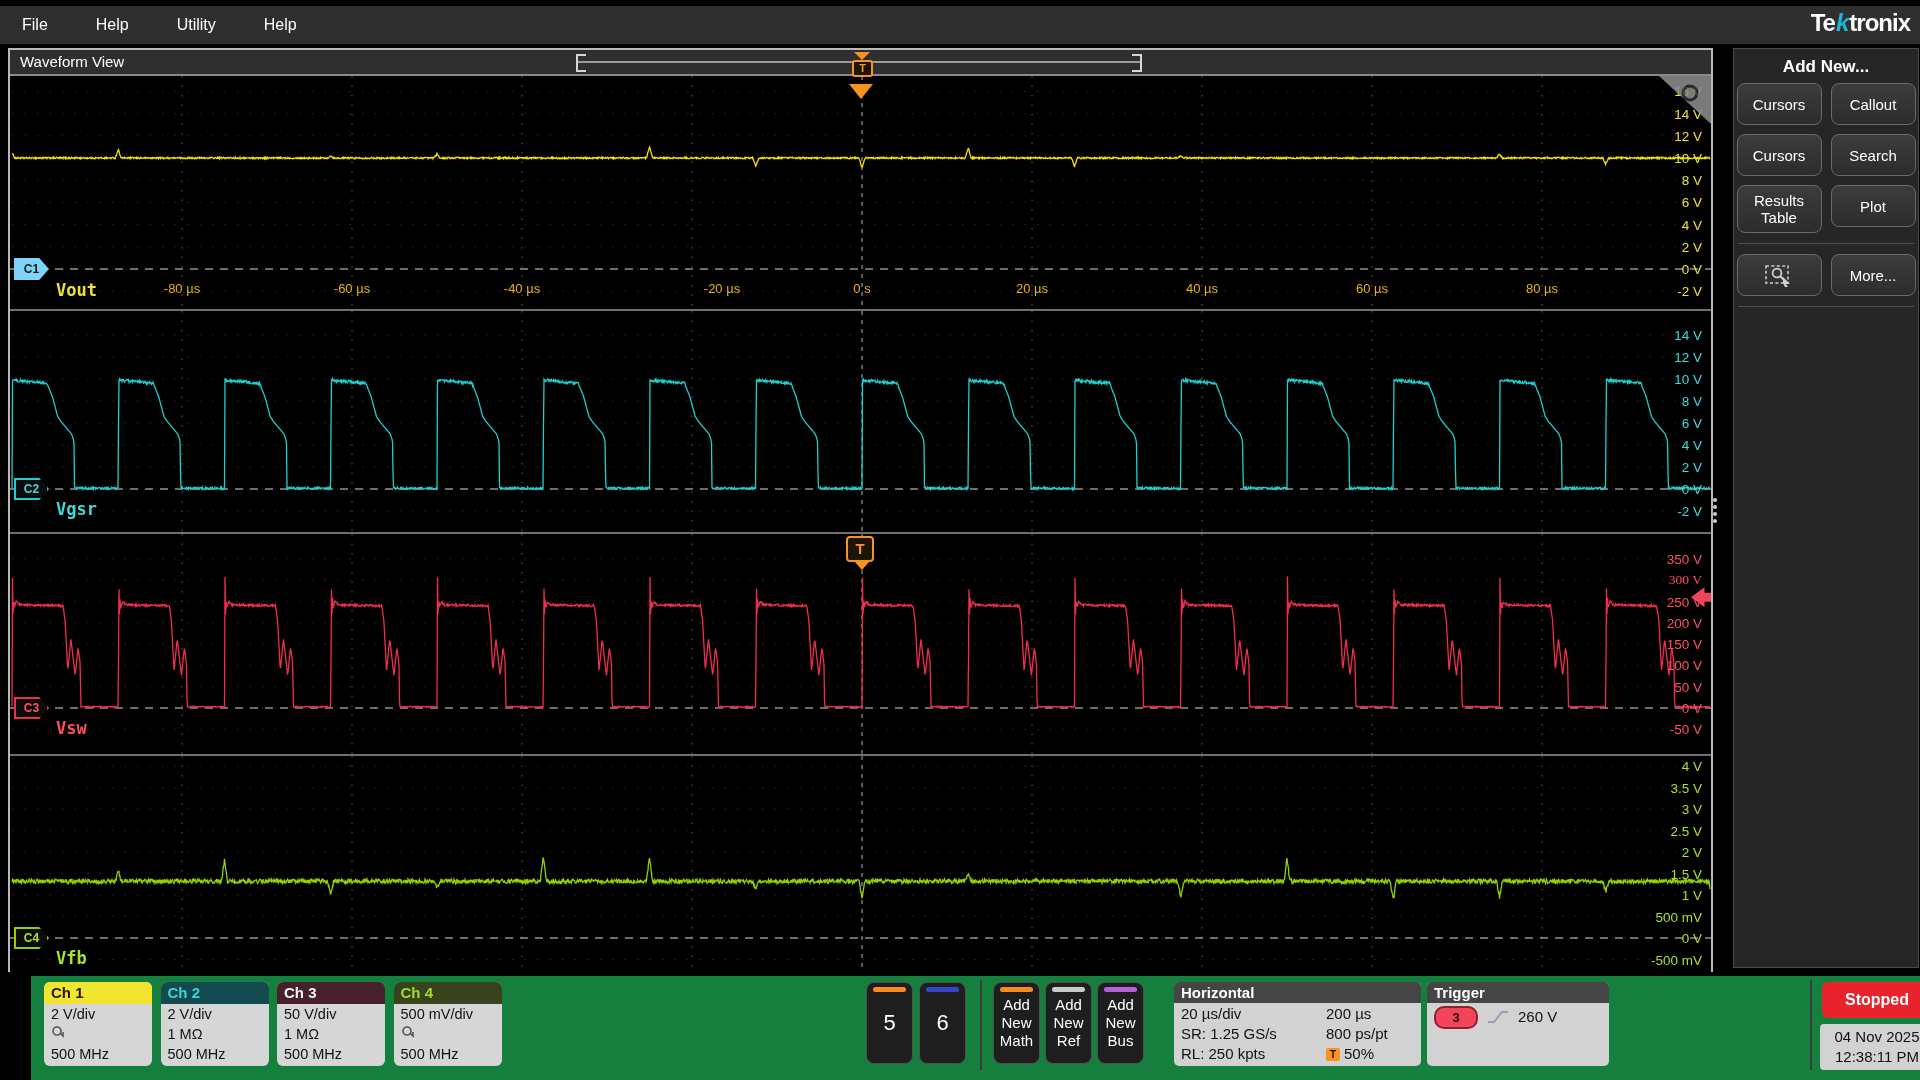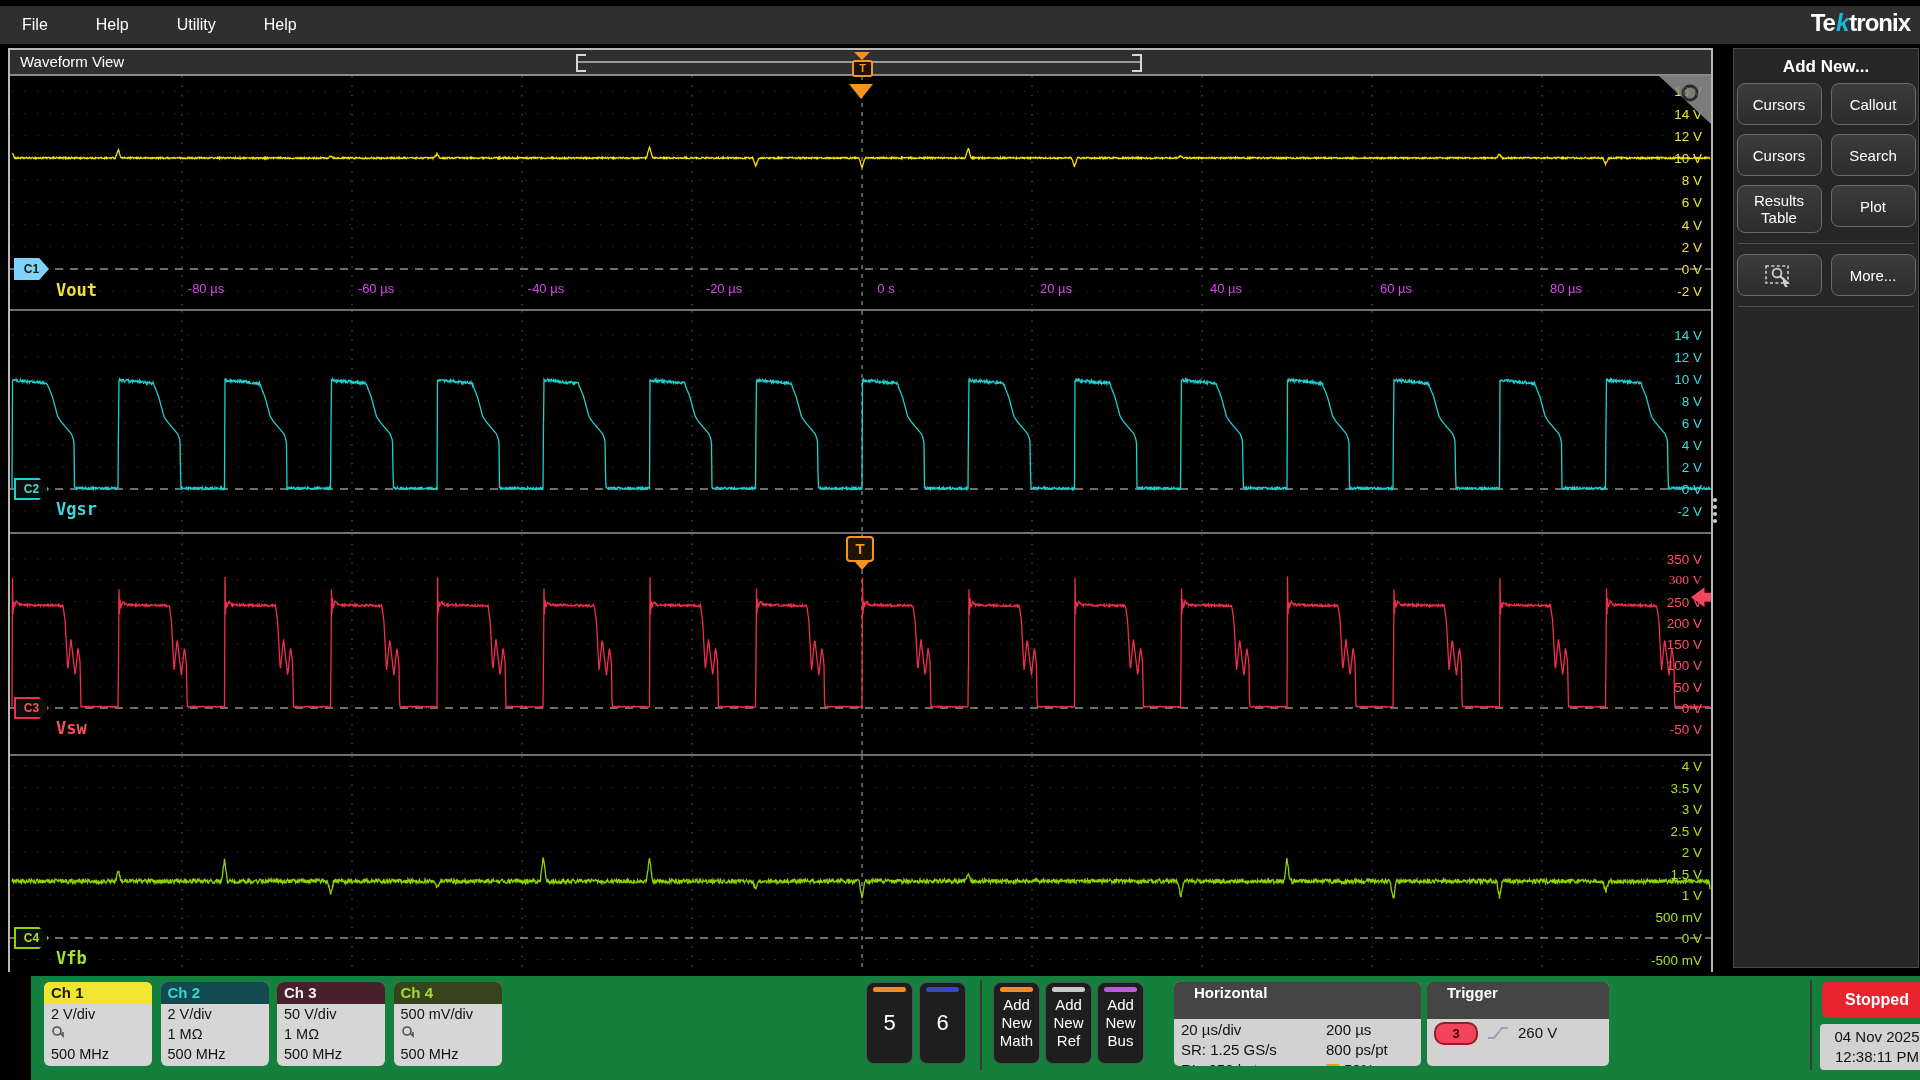--- a/index.html
+++ b/index.html
@@ -19,21 +19,21 @@
   .mm-brkL,.mm-brkR{position:absolute;top:4px;width:8px;height:14px;}
   .mm-brkL{left:566px;border-left:2px solid #d6d6d6;border-top:2px solid #d6d6d6;border-bottom:2px solid #d6d6d6;}
   .mm-brkR{left:1122px;border-right:2px solid #d6d6d6;border-top:2px solid #d6d6d6;border-bottom:2px solid #d6d6d6;}
   .mm-tri{position:absolute;left:844px;top:2px;width:0;height:0;border-left:8px solid transparent;border-right:8px solid transparent;border-top:8px solid #f7941e;}
   .mm-tflag{position:absolute;left:842px;top:10px;width:17px;height:13px;background:#1d1405;border:2px solid #f7941e;border-radius:3px;color:#f7941e;font-size:11px;font-weight:bold;text-align:center;line-height:13px;z-index:8;}
   .plot{position:relative;width:1701px;height:896px;background:#000;overflow:hidden;}
   .slice{position:relative;width:1701px;background:#000;}
   .slice + .slice{border-top:2px solid #6f6f6f;box-sizing:content-box;}
   .slice svg{position:absolute;left:0;top:0;}
   .vlabel{position:absolute;right:9px;transform:translateY(-50%);font-size:13.5px;white-space:nowrap;}
-  .tlabel{position:absolute;transform:translateX(-50%);font-size:13px;color:#d946ef;white-space:nowrap;margin-left:24px;}
+  .tlabel{position:absolute;transform:translateX(-50%);font-size:13px;color:#eab308;white-space:nowrap;}
   .refbadge{position:absolute;left:4px;width:35px;height:22px;transform:translateY(-50%);font-size:12px;font-weight:bold;
     display:flex;align-items:center;justify-content:center;clip-path:polygon(0 0,72% 0,100% 50%,72% 100%,0 100%);z-index:4;}
   .wname{position:absolute;left:46px;font-family:"DejaVu Sans Mono",monospace;font-size:17px;font-weight:bold;z-index:4;}
   .top-tri{position:absolute;left:839px;top:8px;width:0;height:0;border-left:12px solid transparent;border-right:12px solid transparent;border-top:15px solid #f7941e;z-index:6;}
   .corner-zoom{position:absolute;right:0;top:0;width:52px;height:48px;clip-path:polygon(0 0,100% 0,100% 100%);background:#8d8d8d;opacity:.88;z-index:7;}
   .tflag3{position:absolute;left:836px;top:2px;width:24px;height:22px;background:#1d1405;border:2px solid #f7941e;border-radius:4px;color:#f7941e;font-weight:bold;font-size:15px;text-align:center;line-height:22px;z-index:5;}
   .tflag3-tip{position:absolute;left:845px;top:28px;width:0;height:0;border-left:7px solid transparent;border-right:7px solid transparent;border-top:8px solid #f7941e;z-index:5;}
   .trig-arrow{position:absolute;right:-6px;width:26px;height:20px;background:#f2455c;clip-path:polygon(0 50%,52% 0,52% 28%,100% 28%,100% 72%,52% 72%,52% 100%);z-index:5;}
   .drag-dots{position:absolute;left:1713px;top:495px;width:6px;z-index:9;}
   .drag-dots i{display:block;width:4px;height:4px;border-radius:50%;background:#cfcfcf;margin:3px 0;}
@@ -51,21 +51,21 @@
   .badge{position:absolute;top:6px;width:108px;height:84px;border-radius:6px;overflow:hidden;background:#d6d6d6;cursor:default;}
   .badge .hd{height:22px;font-size:15px;font-weight:bold;padding-left:7px;line-height:22px;}
   .badge .bd{padding:0 7px;font-size:14.5px;color:#111;}
   .badge .bd div{height:20px;line-height:20px;}
   .sqbtn{position:absolute;top:6px;width:47px;height:82px;background:#1e1e1e;border:1px solid #505050;border-radius:8px;box-sizing:border-box;
     color:#fff;display:flex;align-items:center;justify-content:center;text-align:center;cursor:default;}
   .sqbtn .stripe{position:absolute;left:6px;right:6px;top:4px;height:5px;border-radius:3px;}
   .sqbtn.num{font-size:22px;}
   .sqbtn.add{font-size:15px;line-height:18px;}
   .panel{position:absolute;top:6px;height:84px;border-radius:5px;overflow:hidden;background:#d2d2d2;}
-  .panel .hd{height:37px;background:#454545;color:#fff;font-size:15px;font-weight:bold;padding-left:20px;line-height:21px;}
+  .panel .hd{height:21px;background:#454545;color:#fff;font-size:15px;font-weight:bold;padding-left:7px;line-height:21px;}
   .panel .bd{padding:1px 7px;font-size:15px;color:#111;}
   .panel .row{height:20px;line-height:20px;display:flex;}
   .panel .row .c1{flex:1;}
   .panel .row .c2{width:88px;display:flex;align-items:center;gap:4px;}
   .mini-t{display:inline-block;width:14px;height:13px;background:#f7941e;border-radius:2px;color:#201000;font-size:10px;font-weight:bold;text-align:center;line-height:13px;}
   .trig-src{display:inline-block;width:40px;height:19px;background:#f2455c;border:2px solid #8f1f2c;border-radius:10px;color:#33050b;
     font-size:13px;font-weight:bold;text-align:center;line-height:19px;}
   .stopped{position:absolute;left:1791px;top:6px;width:110px;height:36px;background:#e8232e;border-radius:6px;color:#fff;
     font-size:16px;font-weight:bold;display:flex;align-items:center;justify-content:center;cursor:default;}
   .datetime{position:absolute;left:1789px;top:48px;width:114px;height:46px;background:#d2d2d2;border-radius:4px;color:#111;
@@ -135,21 +135,21 @@
           <div class="vlabel" style="top: 126.4px; color: rgb(240, 225, 58);">6 V</div>
           <div class="vlabel" style="top: 148.6px; color: rgb(240, 225, 58);">4 V</div>
           <div class="vlabel" style="top: 170.8px; color: rgb(240, 225, 58);">2 V</div>
           <div class="vlabel" style="top: 193px; color: rgb(240, 225, 58);">0 V</div>
           <div class="vlabel" style="top: 215.2px; color: rgb(240, 225, 58);">-2 V</div>
           <div class="refbadge" style="top: 193px; background: #7dd3fc; color: rgb(26, 26, 0);">C1</div>
           <div class="wname" style="top: 204px; color: rgb(240, 225, 58);">Vout</div>
           <div class="tlabel" style="left: 172px; top: 205px;">-80 µs</div>
           <div class="tlabel" style="left: 342px; top: 205px;">-60 µs</div>
           <div class="tlabel" style="left: 512px; top: 205px;">-40 µs</div>
-          <div class="tlabel" style="left: 690px; top: 205px;">-20 µs</div>
+          <div class="tlabel" style="left: 712px; top: 205px;">-20 µs</div>
           <div class="tlabel" style="left: 852px; top: 205px;">0 s</div>
           <div class="tlabel" style="left: 1022px; top: 205px;">20 µs</div>
           <div class="tlabel" style="left: 1192px; top: 205px;">40 µs</div>
           <div class="tlabel" style="left: 1362px; top: 205px;">60 µs</div>
           <div class="tlabel" style="left: 1532px; top: 205px;">80 µs</div>
         </div>
         <div class="slice" style="height: 221px;">
           <svg width="1701" height="221">
             <line x1="172" y1="0" x2="172" y2="221" stroke="rgba(255,255,255,0.38)" stroke-width="1" stroke-dasharray="1.5 8"></line>
             <line x1="342" y1="0" x2="342" y2="221" stroke="rgba(255,255,255,0.38)" stroke-width="1" stroke-dasharray="1.5 8"></line>

